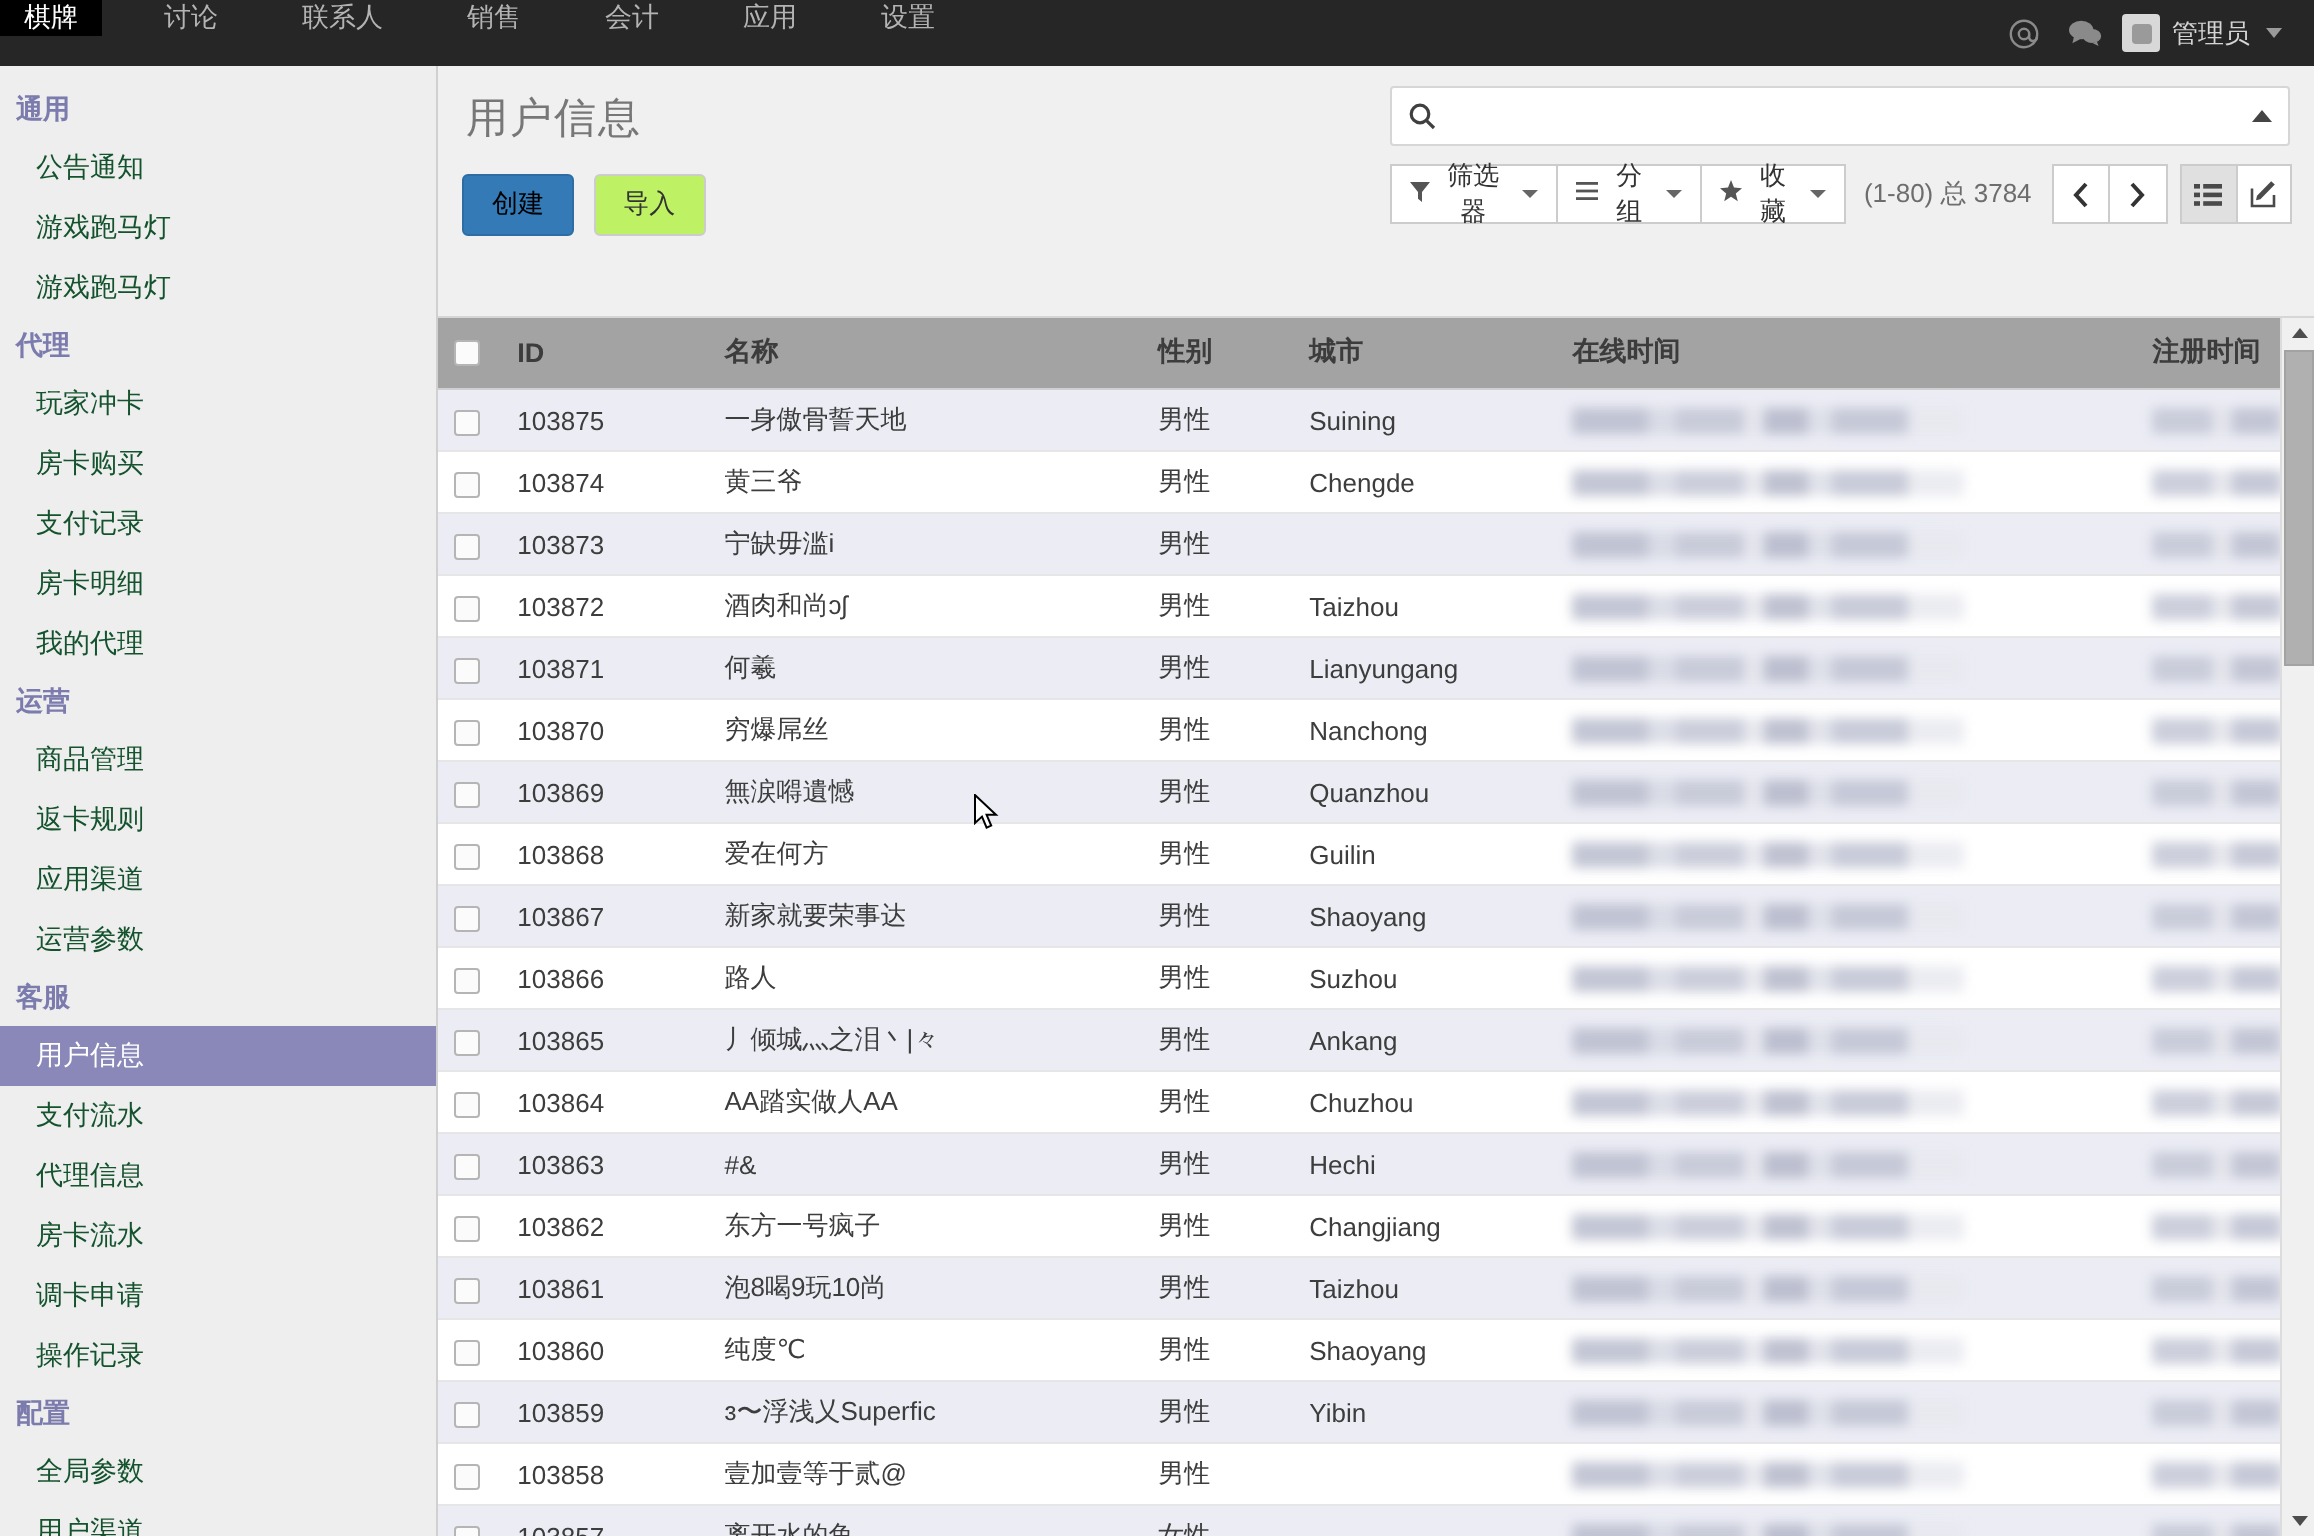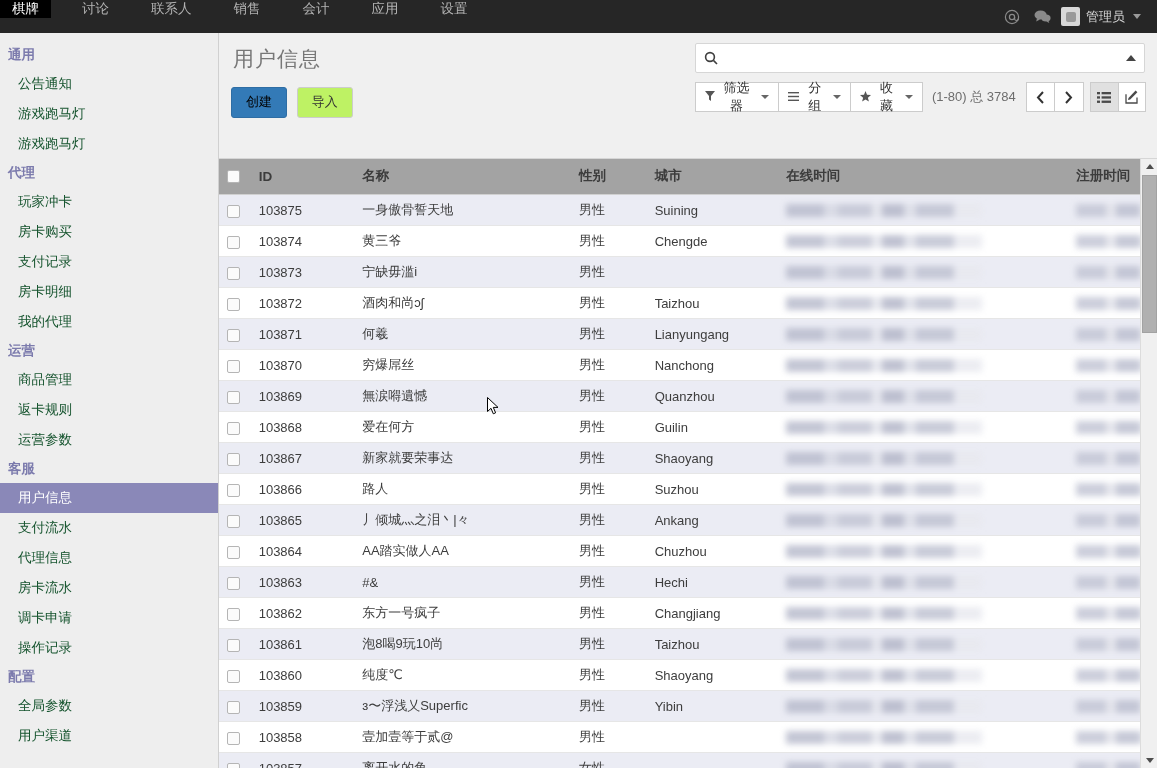--- a/index.html
+++ b/index.html
@@ -389,20 +389,21 @@
       <div class="side-item">游戏跑马灯</div>
       <div class="side-section">代理</div>
       <div class="side-item">玩家冲卡</div>
       <div class="side-item">房卡购买</div>
       <div class="side-item">支付记录</div>
       <div class="side-item">房卡明细</div>
       <div class="side-item">我的代理</div>
       <div class="side-section">运营</div>
       <div class="side-item">商品管理</div>
       <div class="side-item">返卡规则</div>
+      <div class="side-item">应用渠道</div>
       <div class="side-item">运营参数</div>
       <div class="side-section">客服</div>
       <div class="side-item active">用户信息</div>
       <div class="side-item">支付流水</div>
       <div class="side-item">代理信息</div>
       <div class="side-item">房卡流水</div>
       <div class="side-item">调卡申请</div>
       <div class="side-item">操作记录</div>
       <div class="side-section">配置</div>
       <div class="side-item">全局参数</div>

